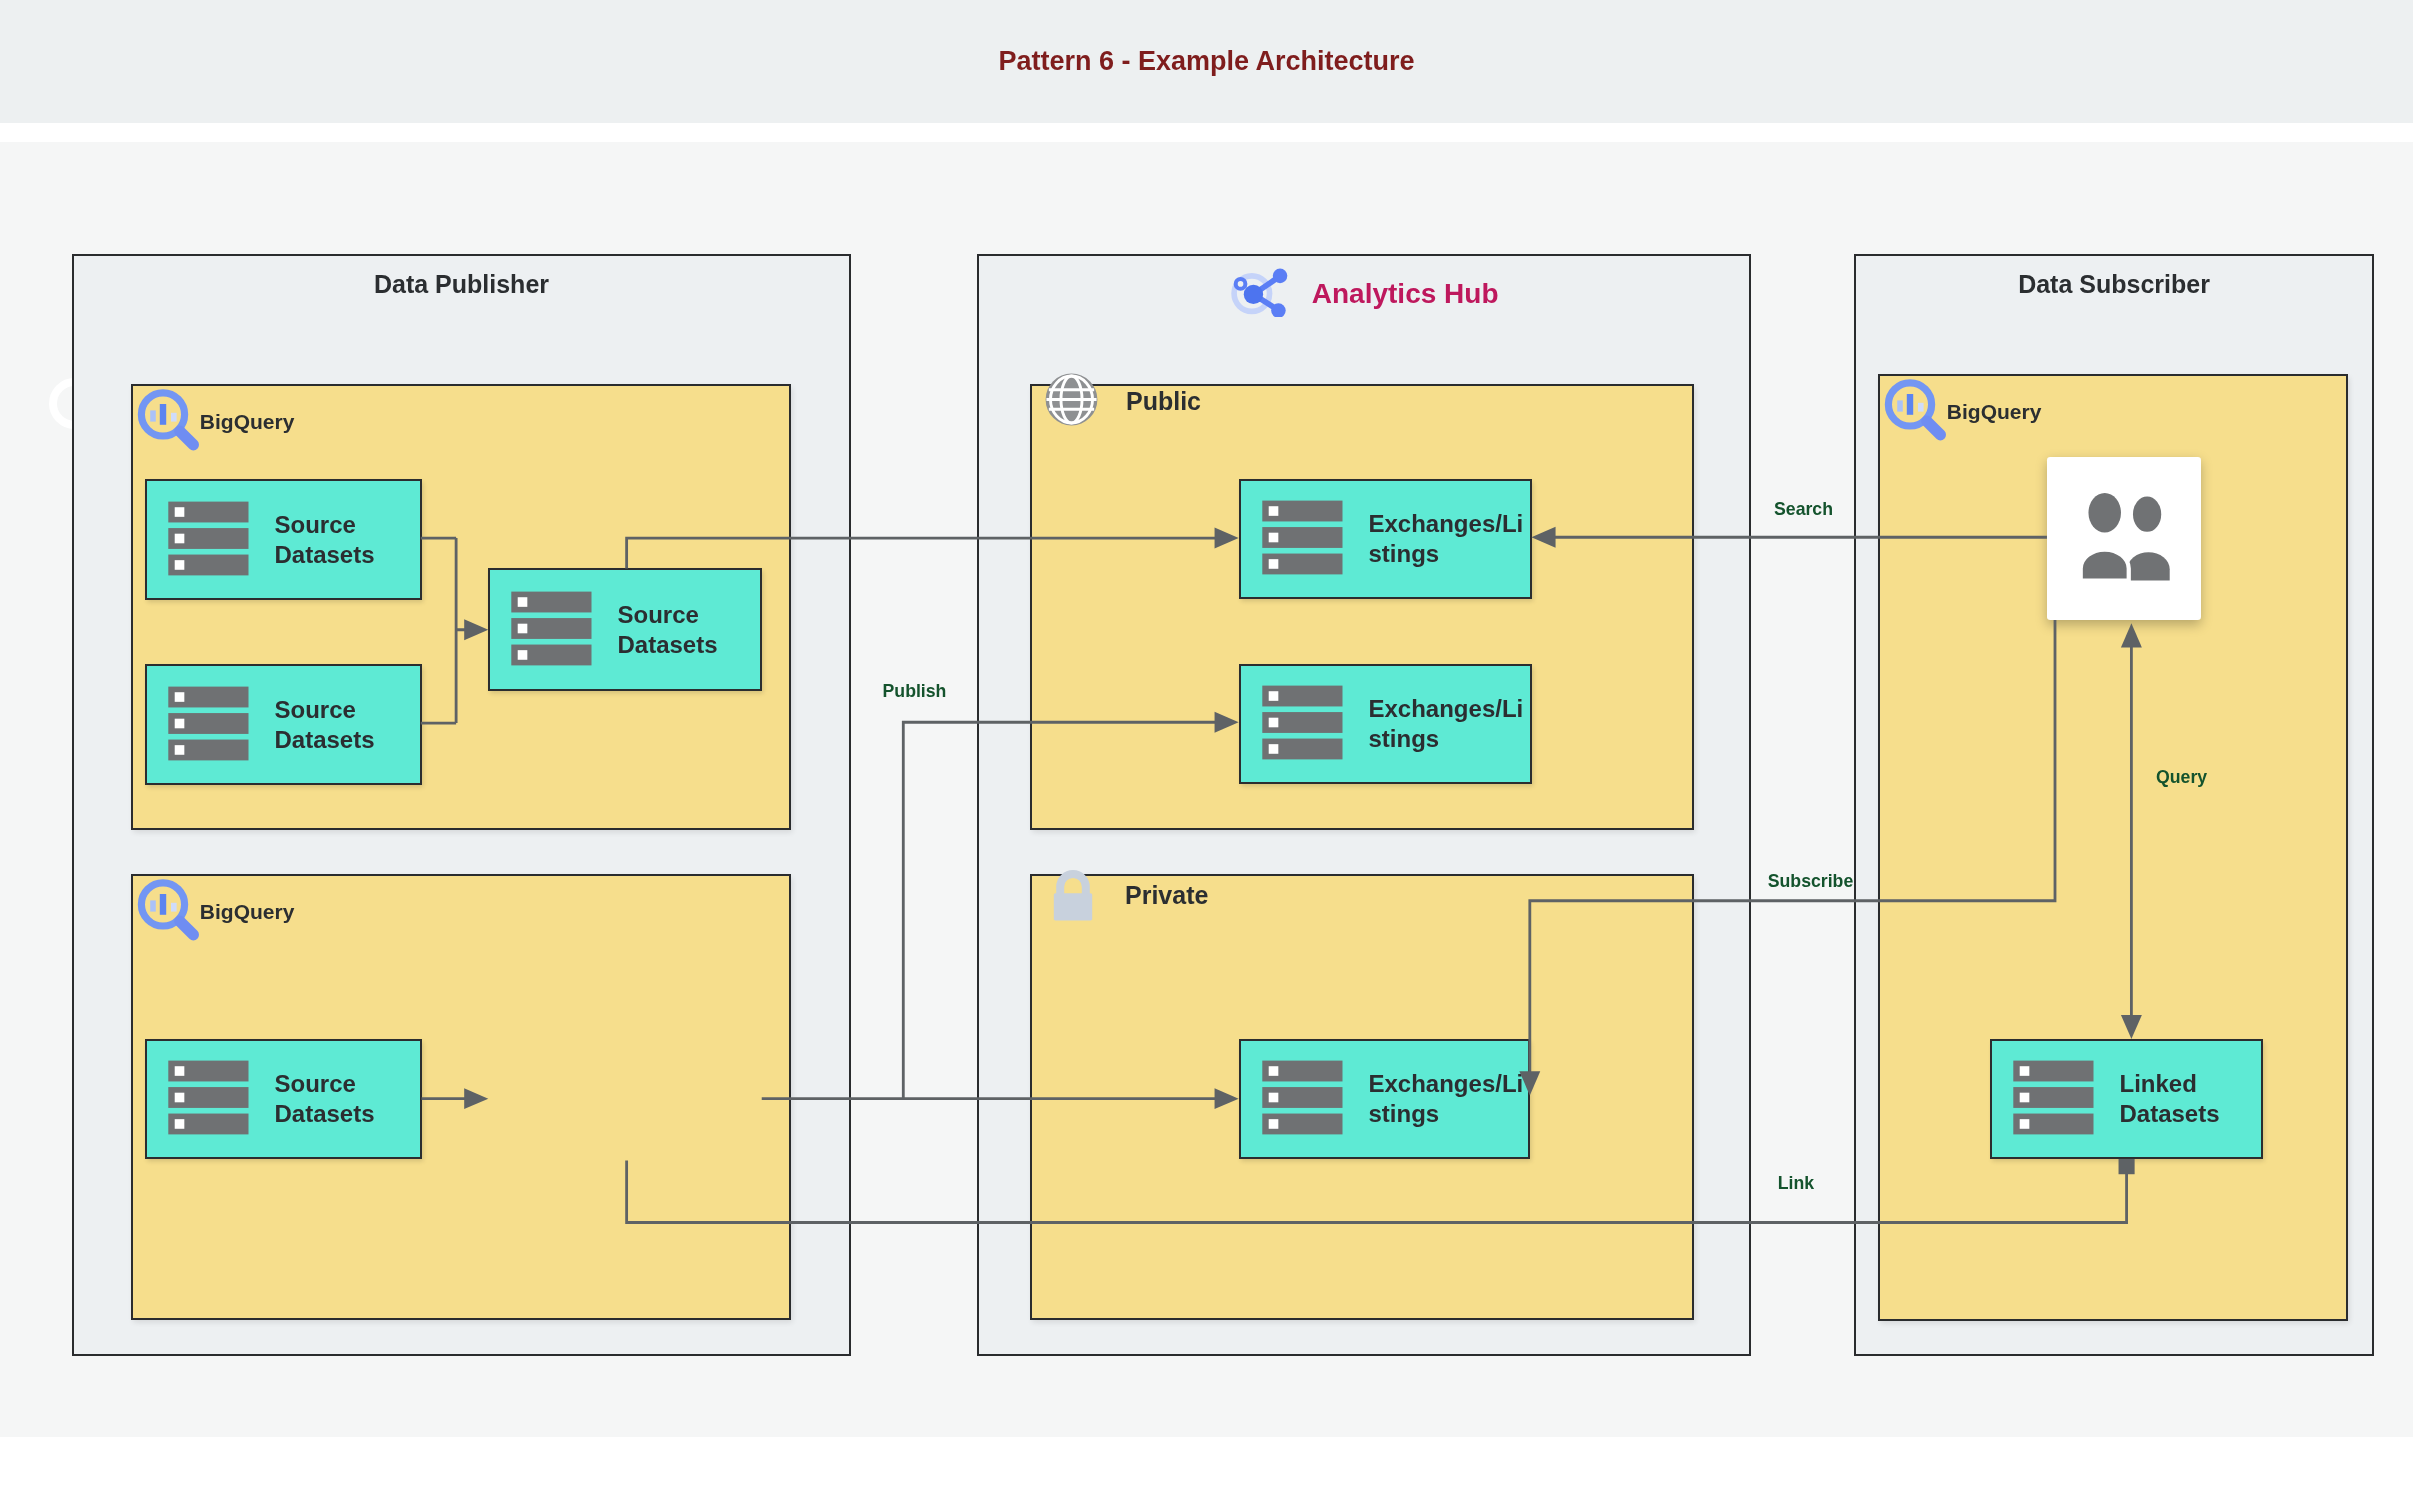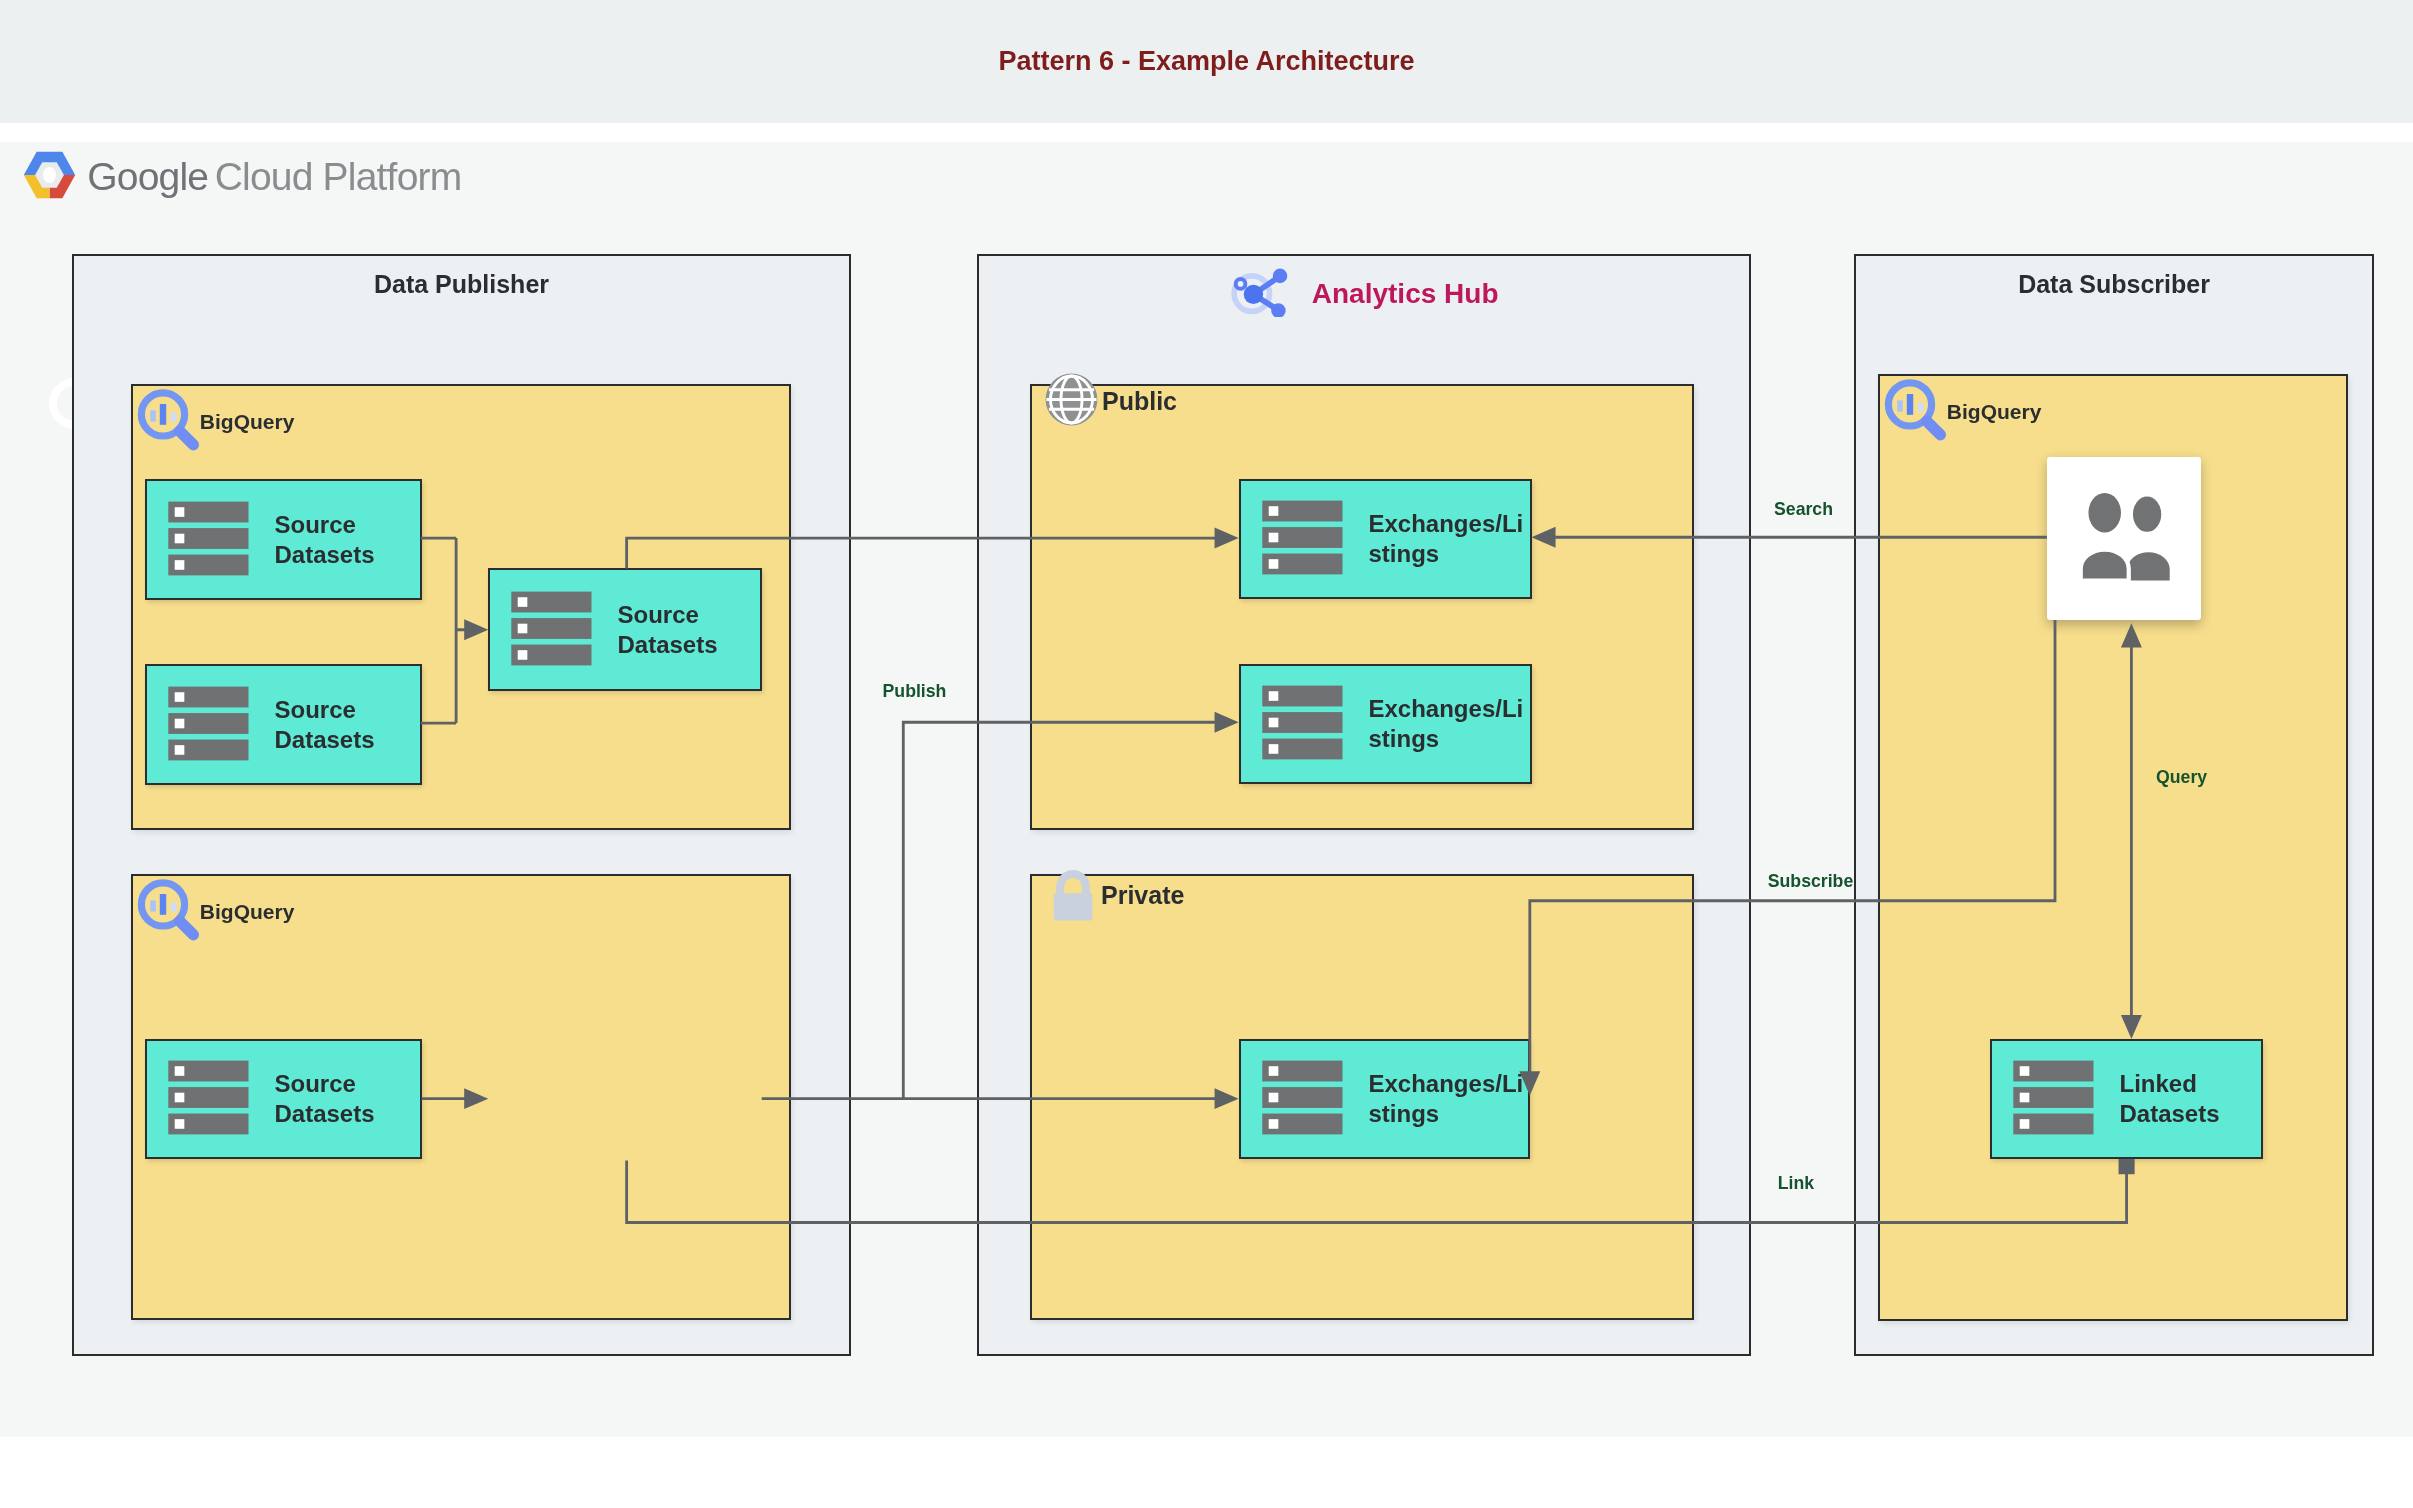--- a/index.html
+++ b/index.html
@@ -32,21 +32,21 @@
   .ybox{position:absolute;background:#f6de8c;border:2.4px solid #2a2c2e;box-sizing:border-box;z-index:3;
         box-shadow:2.4px 3.2px 5.6px rgba(0,0,0,0.10);}
   .y-a{left:131px;top:384px;width:660px;height:446px;}
   .y-b{left:131px;top:874px;width:660px;height:446px;}
   .y-public{left:1030px;top:384px;width:664px;height:446px;}
   .y-private{left:1030px;top:874px;width:664px;height:446px;}
   .y-sub{left:1878px;top:374px;width:470px;height:947px;}
 
   .bq-head{position:absolute;left:6.4px;top:3.2px;display:flex;align-items:center;z-index:4;}
   .bq-head .bq-label{font-size:21px;font-weight:700;color:#2b2e31;margin-left:-3.2px;}
-  .sec-head{position:absolute;left:14.5px;top:-13px;display:flex;align-items:center;gap:3px;z-index:4;}
+  .sec-head{position:absolute;left:14.5px;top:-13px;display:flex;align-items:center;gap:27px;z-index:4;}
   .sec-head .sec-label{font-size:25px;font-weight:700;color:#2b2e31;}
 
   .dbox{position:absolute;background:#5eead4;border:2.4px solid #2b2d2f;box-sizing:border-box;z-index:5;
         display:flex;align-items:center;box-shadow:2.4px 3.2px 4.8px rgba(0,0,0,0.14);}
   .dbox .ds-label{font-size:24px;font-weight:700;color:#2b2e31;line-height:30px;width:137px;}
   .dbox .exch{width:174px;word-break:break-all;}
   .ds-icon{flex:0 0 auto;margin:0 22.5px 0 21px;}
   .d-a1{left:145px;top:479px;width:277px;height:121px;}
   .d-a2{left:145px;top:664px;width:277px;height:121px;}
   .d-a3{left:488px;top:568px;width:274px;height:123px;}
@@ -72,32 +72,20 @@
 </head>
 <body>
 
 <div class="stage">
 
   <div class="band">
     <div class="title">Pattern 6 - Example Architecture</div>
   </div>
   <div class="strip"></div>
 
-  <div class="brand">
-    <span>
-      <svg width="53" height="50" viewBox="0 0 66 62">
-        <polygon points="17,2 49,2 65,31 1,31" fill="#4f86ec"></polygon>
-        <polygon points="65,31 49,60 33,60 33,31" fill="#d74b3c"></polygon>
-        <polygon points="1,31 33,31 33,60 17,60" fill="#f2c02c"></polygon>
-        <polygon points="24,15 42,15 51,31 42,47 24,47 15,31" fill="#e9ebee"></polygon>
-        <ellipse cx="33" cy="31" rx="8" ry="10" fill="#ffffff"></ellipse>
-      </svg>
-    </span>
-    <span class="bt"><span class="g1">Google</span><span class="g2">Cloud Platform</span></span>
-  </div>
 
   <div class="ring"></div>
 
   <div class="container c-pub">
     <div class="c-title">Data Publisher</div>
   </div>
 
   <div class="ybox y-a"></div>
   <div style="position:absolute;left:131px;top:384px;z-index:4;" class="bq-head">
     <span>

